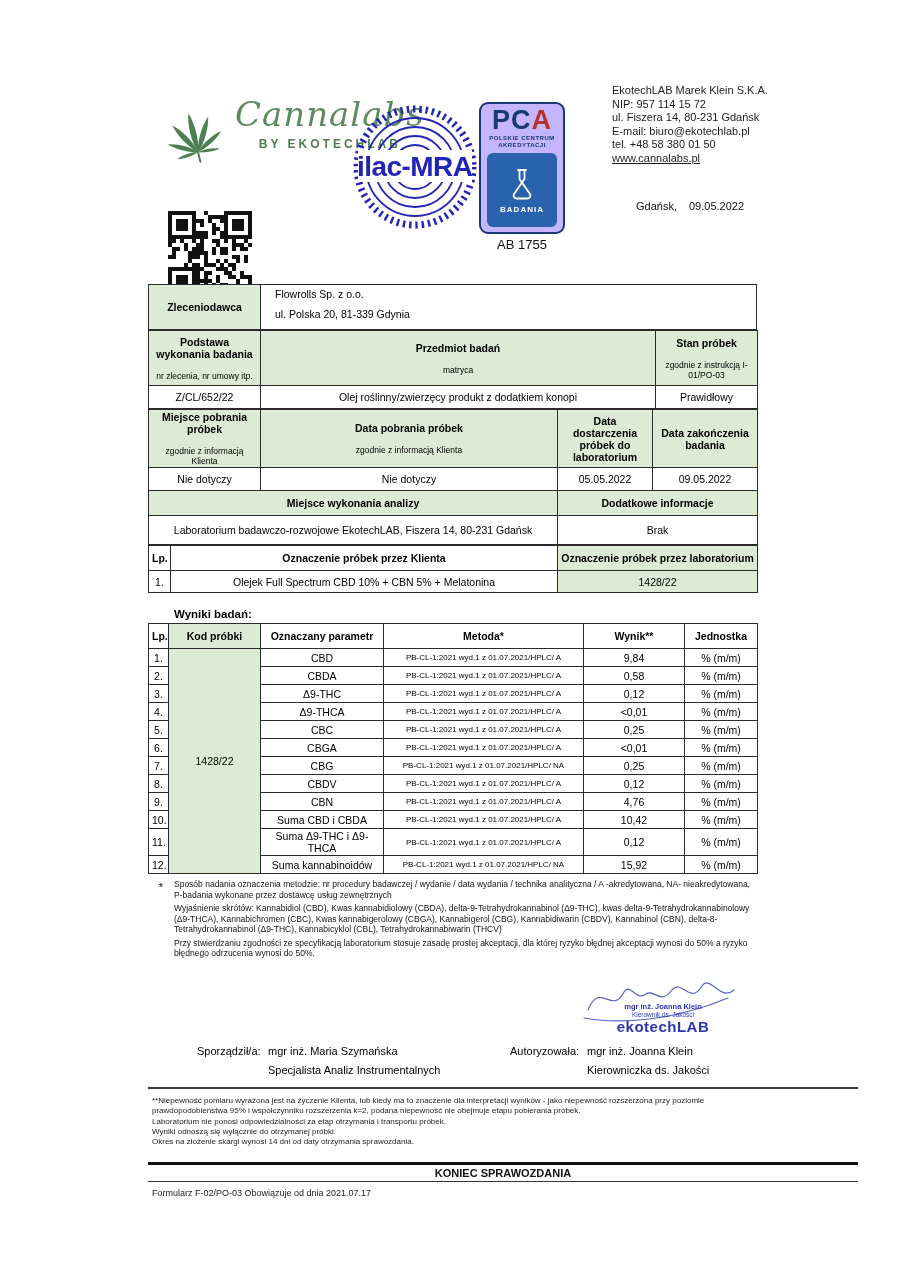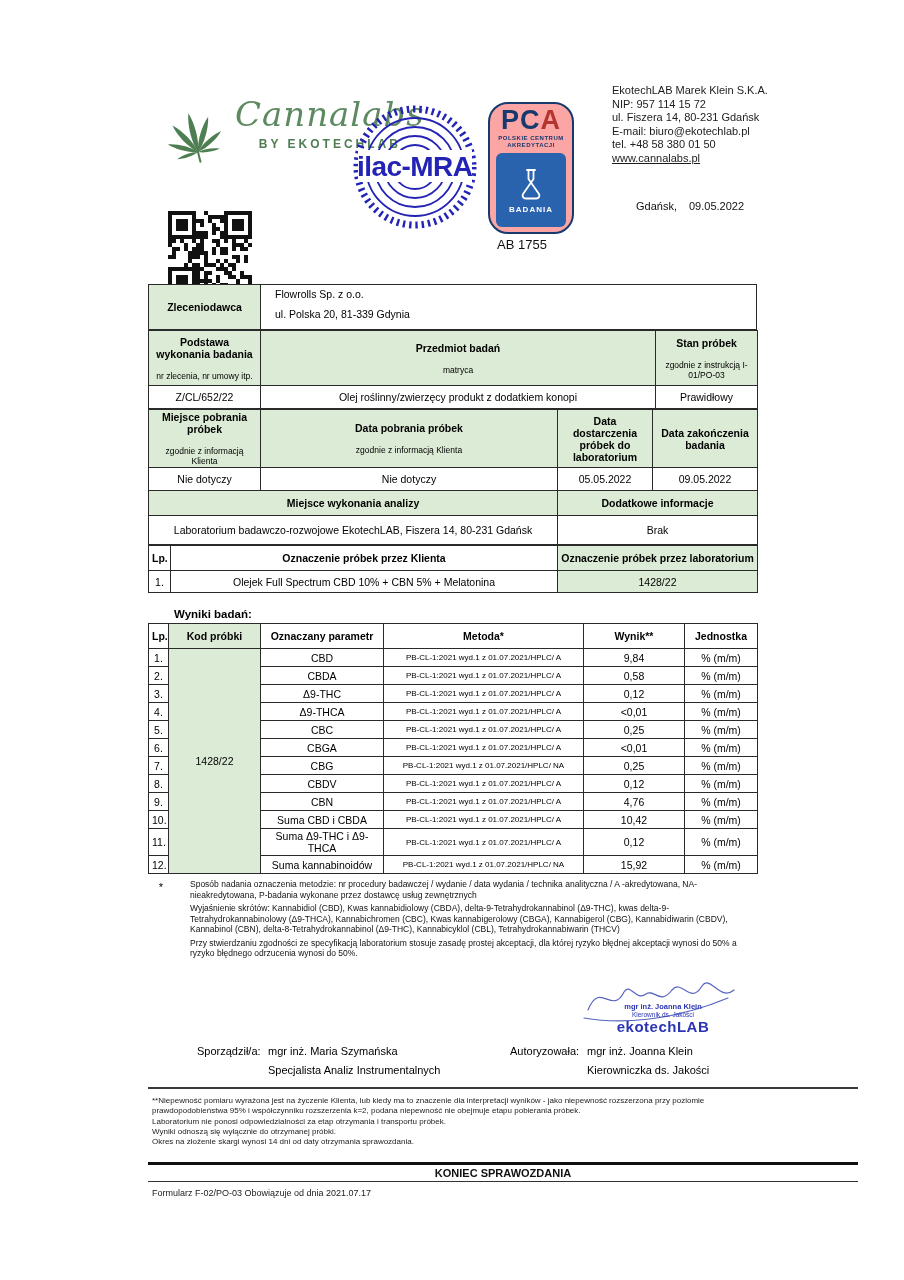--- a/index.html
+++ b/index.html
@@ -12,21 +12,21 @@
   .wordmark{font-family:"DejaVu Serif",serif;font-style:italic;font-size:34px;line-height:40px;
             color:#5d8a60;letter-spacing:1px;}
   .tagline{margin-top:3px;text-align:center;font-size:12px;font-weight:bold;letter-spacing:3px;color:#4e7e52;}
 
   .qr{position:absolute;left:168px;top:211px;width:84px;height:84px;}
   .qr svg rect{fill:#111;}
 
   .ilac{position:absolute;left:352px;top:104px;width:126px;height:126px;}
 
   .pca{position:absolute;left:479px;top:102px;width:86px;height:132px;border:2px solid #16396e;
-       border-radius:20px;background:#fca5a5;text-align:center;box-sizing:border-box;padding-top:3px;margin-left:9px;}
+       border-radius:9px;background:#c4b5fd;text-align:center;box-sizing:border-box;padding-top:3px;}
   .pca-acronym{font-size:27px;font-weight:bold;line-height:27px;letter-spacing:1px;color:#16396e;}
   .pca-acronym .pca-a{color:#b5342e;}
   .pca-name{margin-top:1px;font-size:6px;font-weight:bold;color:#16396e;letter-spacing:.5px;line-height:7px;}
   .pca-badge{margin:4px auto 0;width:70px;height:74px;background:#2a63ad;border-radius:6px;
              display:flex;flex-direction:column;align-items:center;justify-content:center;text-align:center;}
   .pca-badge-label{color:#fff;font-size:8px;font-weight:bold;letter-spacing:1px;margin-top:4px;}
   .ab-number{position:absolute;left:479px;top:237px;width:86px;text-align:center;font-size:13px;color:#111;}
 
   .lab-contact{position:absolute;left:612px;top:84px;font-size:11px;line-height:13.5px;color:#1c1c1c;}
   .lab-contact .site{text-decoration:underline;cursor:pointer;}
@@ -57,21 +57,21 @@
   .tid .hdr td{height:22px;}
   .tid .data td{height:19px;}
   .tres .hdr td{height:22px;font-size:10.5px;}
   .tres td{height:15px;font-size:10px;}
   .tres td.m{font-size:8px;}
   .tres td.code{font-size:10.5px;}
 
   .footnote{display:flex;margin-top:5px;width:609px;}
   .fn-marker{width:26px;font-size:11px;text-align:center;padding-top:2px;}
   .fn-text{flex:1;font-size:8.5px;line-height:10.5px;color:#111;}
-  .fn-text p{margin:0 16px 3px;}
+  .fn-text p{margin:0 0 3px;}
 
   
   .signature{position:absolute;left:578px;top:980px;width:170px;text-align:center;}
   .signature svg{position:absolute;left:0;top:-4px;}
   .stamp{position:relative;margin-top:22px;color:#2b35b2;}
   .stamp-l1{font-size:7.5px;font-weight:bold;}
   .stamp-l2{font-size:6.5px;}
   .stamp-logo{font-size:15px;font-weight:bold;letter-spacing:.5px;}
 
   .signoff{position:absolute;left:150px;top:1045px;width:640px;font-size:11px;}

